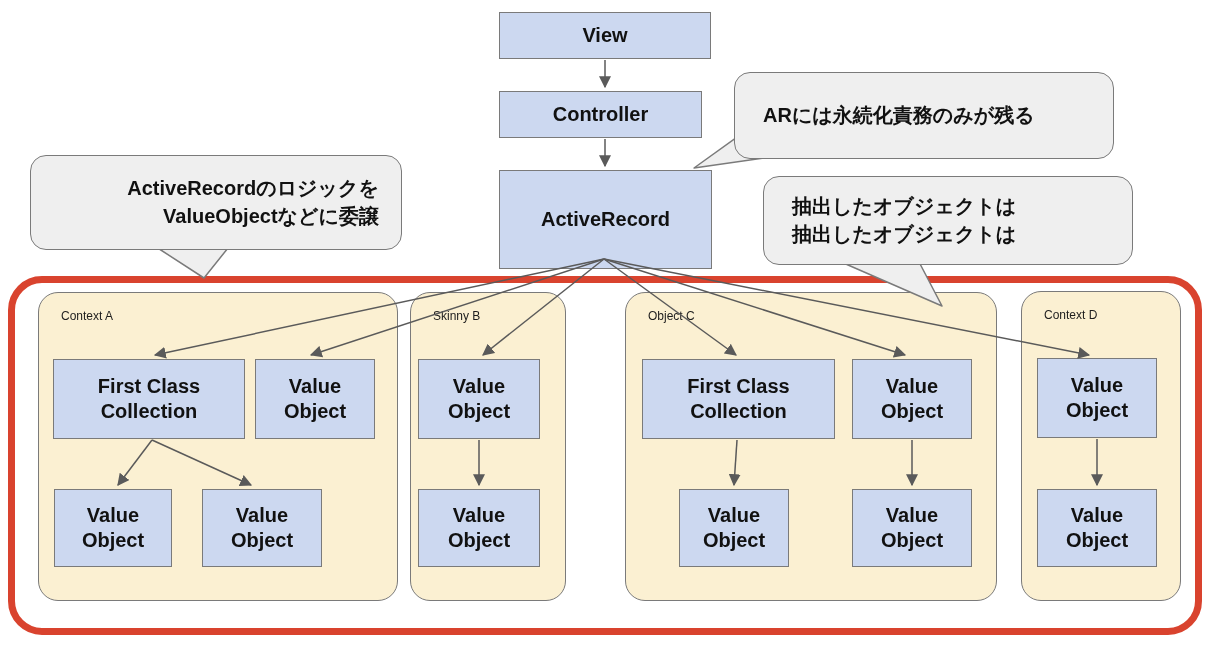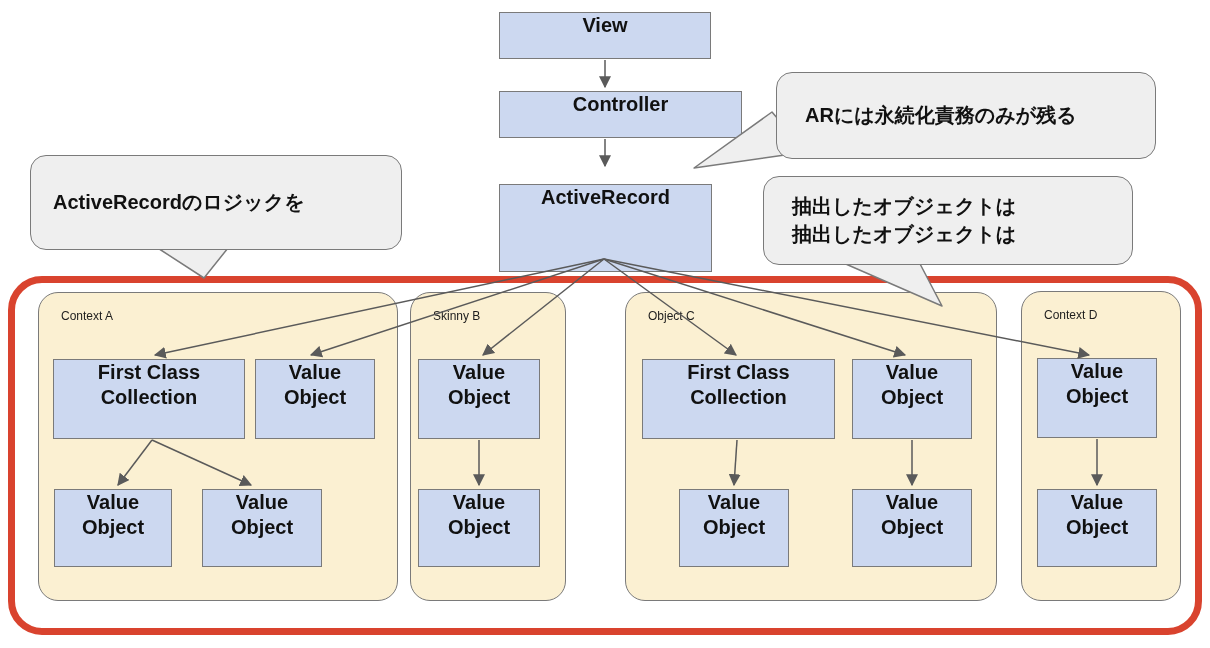--- a/index.html
+++ b/index.html
@@ -15,36 +15,36 @@
   #canvas{position:relative;width:1210px;height:648px;background:#ffffff;overflow:hidden;}
 
   
   .red-outline{position:absolute;z-index:1;box-sizing:border-box;
     border:7px solid var(--accent-red);border-radius:34px;background:transparent;}
   .ctx{position:absolute;z-index:2;box-sizing:border-box;background:var(--context-cream);
     border:1.5px solid var(--border-gray);border-radius:20px;}
   .ctx-label{position:absolute;left:22px;top:16px;font-size:12px;color:#1d1d1d;white-space:nowrap;}
   .bx{position:absolute;z-index:4;box-sizing:border-box;background:var(--box-blue);
     border:1.5px solid var(--border-gray);display:flex;flex-direction:column;
-    align-items:center;justify-content:flex-start;text-align:center;
+    align-items:center;justify-content:center;text-align:center;
     font-weight:bold;font-size:20px;line-height:25px;color:#111;}
   .bx span{display:block;white-space:nowrap;}
   svg.overlay{position:absolute;left:0;top:0;width:1210px;height:648px;pointer-events:none;}
   #arrows-layer{z-index:8;}
   #tails-layer{z-index:9;}
   .callout{position:absolute;z-index:10;box-sizing:border-box;background:var(--callout-gray);
     border:1.5px solid var(--border-gray);border-radius:16px;
     display:flex;flex-direction:column;justify-content:center;
     font-weight:bold;font-size:20px;line-height:1.38;color:#111;}
   .callout span{display:block;white-space:nowrap;}
 
   
   #view-box{left:499px;top:12px;width:212px;height:47px;}
-  #controller-box{left:499px;top:91px;width:243px;height:47px;}
-  #ar-box{left:499px;top:170px;width:213px;height:88px;margin-top:14px;}
+  #controller-box{left:499px;top:91px;width:203px;height:47px;}
+  #ar-box{left:499px;top:170px;width:213px;height:99px;}
 
   
   #contexts-outline{left:8px;top:276px;width:1194px;height:359px;}
 
   
   #ctx-a{left:38px;top:292px;width:360px;height:309px;}
   #ctx-b{left:410px;top:292px;width:156px;height:309px;}
   #ctx-c{left:625px;top:292px;width:372px;height:309px;}
   #ctx-d{left:1021px;top:291px;width:160px;height:310px;}
 
@@ -56,22 +56,22 @@
   #vo-b1{left:418px;top:359px;width:122px;height:80px;}
   #vo-b2{left:418px;top:489px;width:122px;height:78px;}
   #fcc-c{left:642px;top:359px;width:193px;height:80px;}
   #vo-c1{left:852px;top:359px;width:120px;height:80px;}
   #vo-c2{left:679px;top:489px;width:110px;height:78px;}
   #vo-c3{left:852px;top:489px;width:120px;height:78px;}
   #vo-d1{left:1037px;top:358px;width:120px;height:80px;}
   #vo-d2{left:1037px;top:489px;width:120px;height:78px;}
 
   
-  #callout-left{left:30px;top:155px;width:372px;height:95px;padding:0 22px;}
-  #callout-tr{left:776px;top:72px;width:380px;height:87px;padding:0 28px;}
+  #callout-left{left:30px;top:155px;width:372px;height:95px;padding:0 22px;align-items:flex-end;}
+  #callout-tr{left:734px;top:72px;width:380px;height:87px;padding:0 28px;}
   #callout-mr{left:763px;top:176px;width:370px;height:89px;padding:0 28px;}
 </style>
 </head>
 <body>
 
 <div id="canvas">
 
   <div class="red-outline" id="contexts-outline"></div>
 
   <div class="ctx" id="ctx-a">
@@ -182,20 +182,21 @@
   <svg class="overlay" id="tails-layer" viewBox="0 0 1210 648" xmlns="http://www.w3.org/2000/svg">
     <g fill="#efefef" stroke="#7a7a7a" stroke-width="1.5" stroke-linejoin="round">
       <polygon points="150,243 232,243 204,278"></polygon>
       <polygon points="772,112 806,152 694,168"></polygon>
       <polygon points="832,258 918,260 942,306"></polygon>
     </g>
   </svg>
 
   <div class="callout" id="callout-left">
     <span>ActiveRecordのロジックを</span>
+    <span>ValueObjectなどに委譲</span>
   </div>
   <div class="callout" id="callout-tr">
     <span>ARには永続化責務のみが残る</span>
   </div>
   <div class="callout" id="callout-mr">
     <span>抽出したオブジェクトは</span>
     <span>抽出したオブジェクトは</span>
   </div>
 
 </div>

